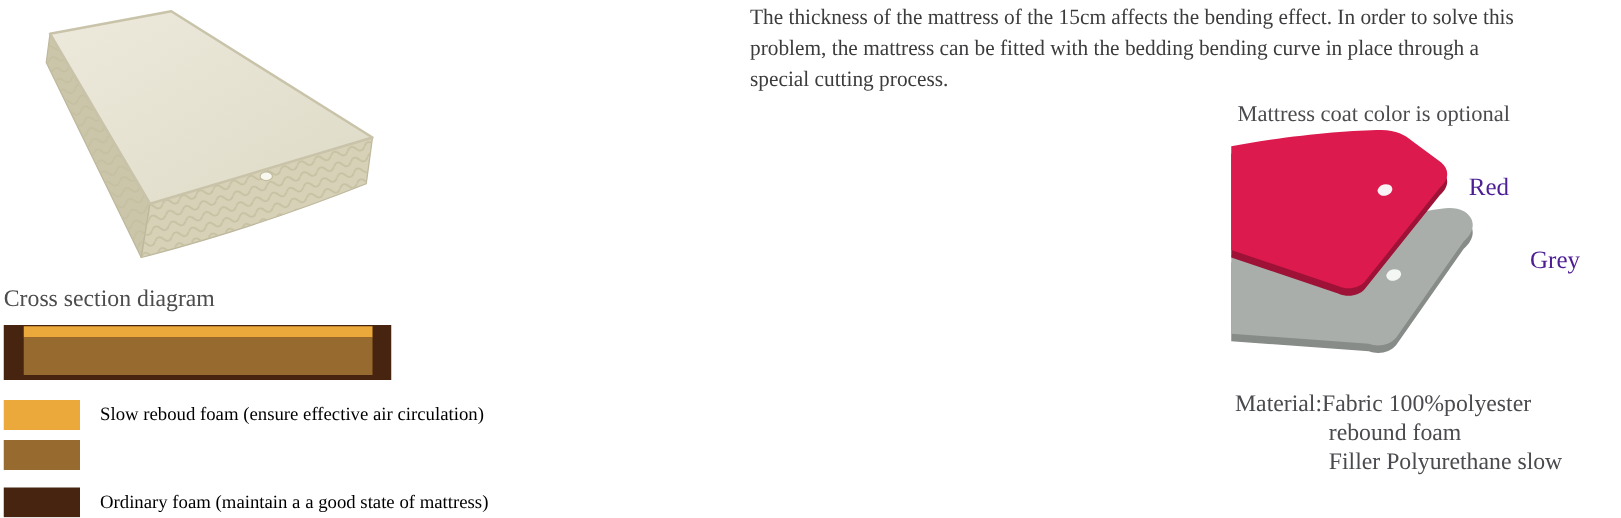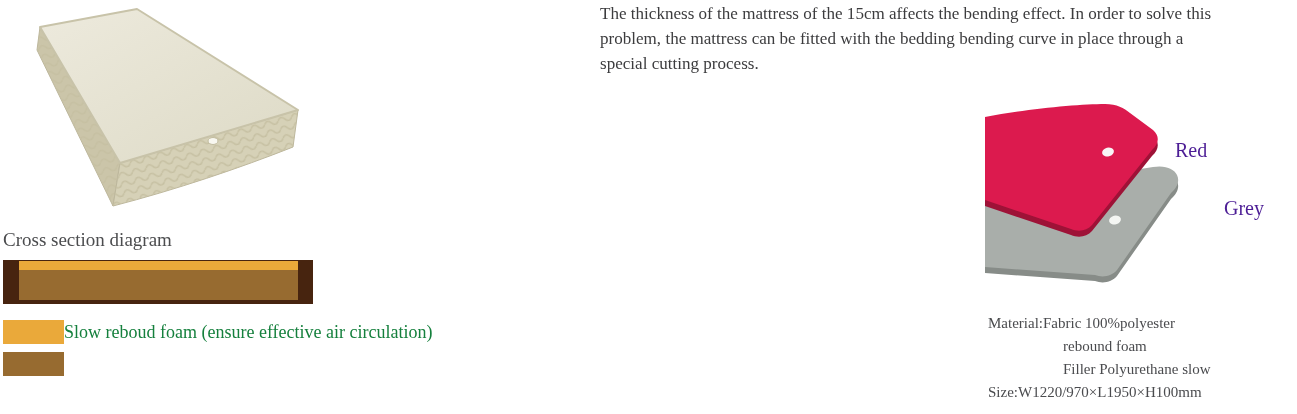--- a/index.html
+++ b/index.html
@@ -10,36 +10,36 @@
   .abs{position:absolute;}
 
   
   .xsec-title{left:3px;top:229px;font-size:19px;color:#4c4d4f;}
   .xsec-bar{left:3px;top:260px;width:310px;height:44px;}
   .xsec-inner{position:absolute;left:16px;right:15px;top:1px;bottom:4px;display:flex;flex-direction:column;}
   .xsec-yellow{height:9px;}
   .xsec-tan{flex:1;}
   .legend-row{left:3px;display:flex;align-items:center;}
   .legend-swatch{width:61px;height:24px;flex:0 0 auto;}
-  .legend-label{font-size:18px;color:#15803d;white-space:nowrap;}
+  .legend-label{margin-left:16px;font-size:15px;color:#000000;white-space:nowrap;}
 
   
   .paragraph{left:600px;top:1px;width:700px;font-size:17.5px;line-height:25px;color:#3c3c3e;
              transform:scaleX(.975);transform-origin:left top;}
   .paragraph div{white-space:nowrap;}
   .oval{left:605px;top:83px;width:302px;height:214px;border-radius:50%;
         background:radial-gradient(ellipse at 50% 45%, #f9fbfe 38%, #e2ecf7 72%, #cfe0f0 100%);}
   .oval-caption{position:absolute;left:0;right:0;top:165px;text-align:center;font-size:17.5px;color:#3d3e40;}
 
   
   .coat-title{left:990px;top:81px;font-size:18px;color:#4a4b4e;}
   .opt-label{font-size:20px;color:#4c1d95;}
   .opt-label.red{left:1175px;top:139px;}
   .opt-label.grey{left:1224px;top:197px;}
-  .specs{left:988px;top:312px;font-size:15px;line-height:23px;color:#4a4b4e;}
+  .specs{left:988px;top:312px;font-size:19px;line-height:23px;color:#4a4b4e;}
   .specs div{white-space:nowrap;}
   .specs .indent{padding-left:75px;}
 </style>
 </head>
 <body>
 
 <div class="canvas">
 
   <svg class="abs" style="left:25px;top:0" width="290" height="220" viewBox="0 0 290 220">
     <defs>
@@ -68,43 +68,47 @@
     </div>
   </div>
 
   <div class="abs legend-row" style="top:320px">
     <div class="legend-swatch" style="background-color: rgb(234, 169, 58);"></div>
     <div class="legend-label">Slow reboud foam (ensure effective air circulation)</div>
   </div>
   <div class="abs legend-row" style="top:352px">
     <div class="legend-swatch" style="background-color: rgb(151, 107, 48);"></div>
   </div>
+  <div class="abs legend-row" style="top:390px">
+    <div class="legend-swatch" style="background-color: rgb(71, 36, 15);"></div>
+    <div class="legend-label">Ordinary foam (maintain a a good state of mattress)</div>
+  </div>
 
   <div class="abs paragraph">
     <div>The thickness of the mattress of the 15cm affects the bending effect. In order to solve this</div>
     <div>problem, the mattress can be fitted with the bedding bending curve in place through a</div>
     <div>special cutting process.</div>
   </div>
 
 
+  <div class="abs coat-title">Mattress coat color is optional</div>
 
   <svg class="abs" style="left:975px;top:100px" width="260" height="190" viewBox="0 0 260 190">
 
     <path d="M10,110 C60,99 140,78 178,73 C191,71 199,75 202,81 C205,87 202,94 196,99 L142,176 C137,182 128,184 120,181 L10,173 Z" fill="#878C88"></path>
     <path d="M10,104 C60,93 140,72 178,67 C191,65 199,69 202,75 C205,81 202,88 196,93 L142,170 C137,176 128,178 120,175 L10,167 Z" fill="#A9AEAA"></path>
     <ellipse cx="140" cy="120" rx="6" ry="4.5" fill="#f4f6f3" transform="rotate(-14 140 120)"></ellipse>
 
     <path d="M10,23 C52,15 104,10 130,10 C142,10 149,14 155,19 L178,36 C185,42 184,50 177,56 L117,131 C112,137 103,138 96,135 L10,106 Z" fill="#9E1237"></path>
     <path d="M10,17 C52,9 104,4 130,4 C142,4 149,8 155,13 L178,30 C185,36 184,44 177,50 L117,125 C112,131 103,132 96,129 L10,100 Z" fill="#DC1A4E"></path>
     <ellipse cx="133" cy="52" rx="6" ry="4.5" fill="#f8f4f5" transform="rotate(-14 133 52)"></ellipse>
   </svg>
 
   <div class="abs opt-label red">Red</div>
   <div class="abs opt-label grey">Grey</div>
 
   <div class="abs specs">
     <div>Material:Fabric 100%polyester</div>
     <div class="indent">rebound foam</div>
     <div class="indent">Filler Polyurethane slow</div>
-    <div>Size:W1220/970×L1950×H100mm</div>
   </div>
 
 </div>
 
 </body></html>

